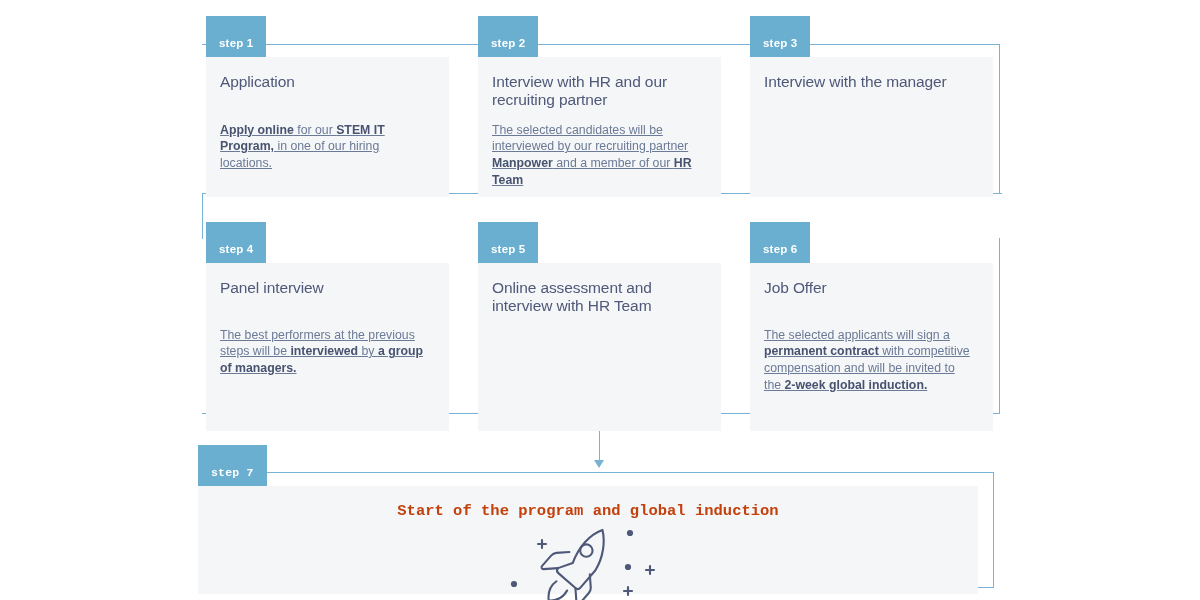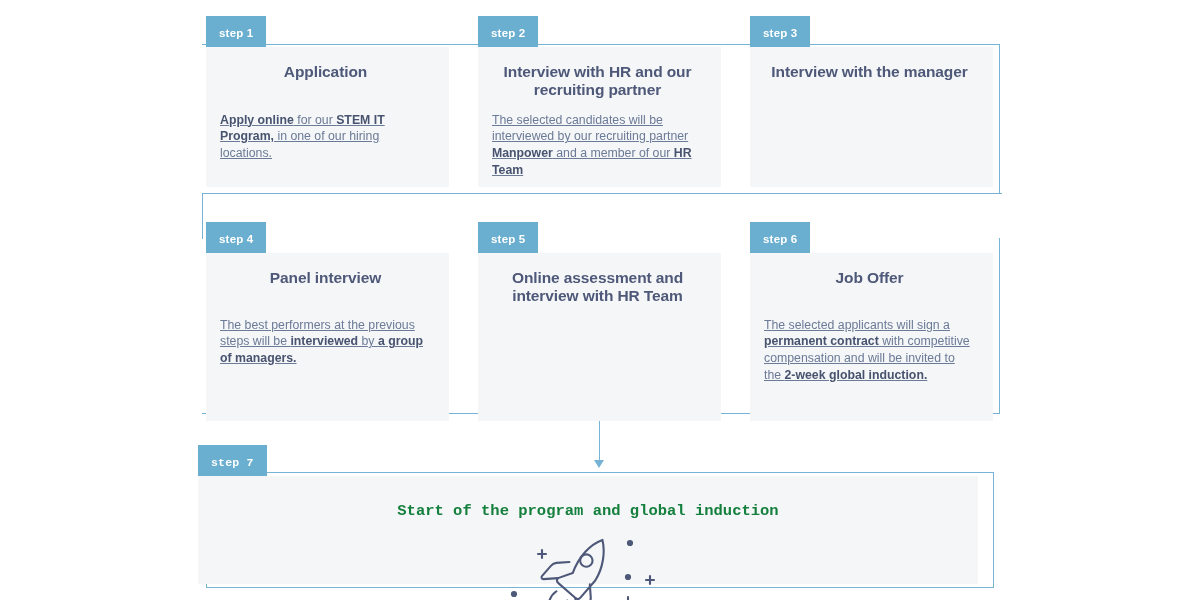--- a/index.html
+++ b/index.html
@@ -94,40 +94,39 @@
   .step {
     position: absolute;
   }
   .step-tab {
     display: inline-block;
     background: #6aaed0;
     color: #ffffff;
     font-size: 11.5px;
     font-weight: bold;
     letter-spacing: 0.2px;
-    padding: 12px 13px 7px 13px;
+    padding: 22px 13px 7px 13px;
     line-height: 1;
     position: relative;
     z-index: 3;
   }
   .card {
     background: #f5f6f8;
     box-sizing: border-box;
     padding: 16px 18px 18px 14px;
     position: relative;
     z-index: 2;
   }
   .card-title {
     color: #4e5878;
     font-size: 15.5px;
-    font-weight: bold;
+    font-weight: normal;
     line-height: 1.18;
     margin: 0 0 10px 0;
     letter-spacing: -0.1px;
-    text-align: center;
   }
   .card-body {
     color: #6b7a96;
     font-size: 12.3px;
     line-height: 1.36;
     margin: 0;
     text-decoration: underline;
   }
   .card-body b {
     color: #47536f;
@@ -158,24 +157,24 @@
     height: 108px;
     box-sizing: border-box;
     position: relative;
     z-index: 2;
     display: flex;
     flex-direction: column;
     align-items: center;
     padding-top: 14px;
   }
   .step7-title {
-    color: #15803d;
+    color: #c2410c;
     font-size: 15.5px;
     font-weight: bold;
-    margin: 12px;
+    margin: 2px;
   }
   .rocket-wrap {
     margin-top: 2px;
   }
 </style>
 </head>
 <body>
 
 <div class="canvas">
 

